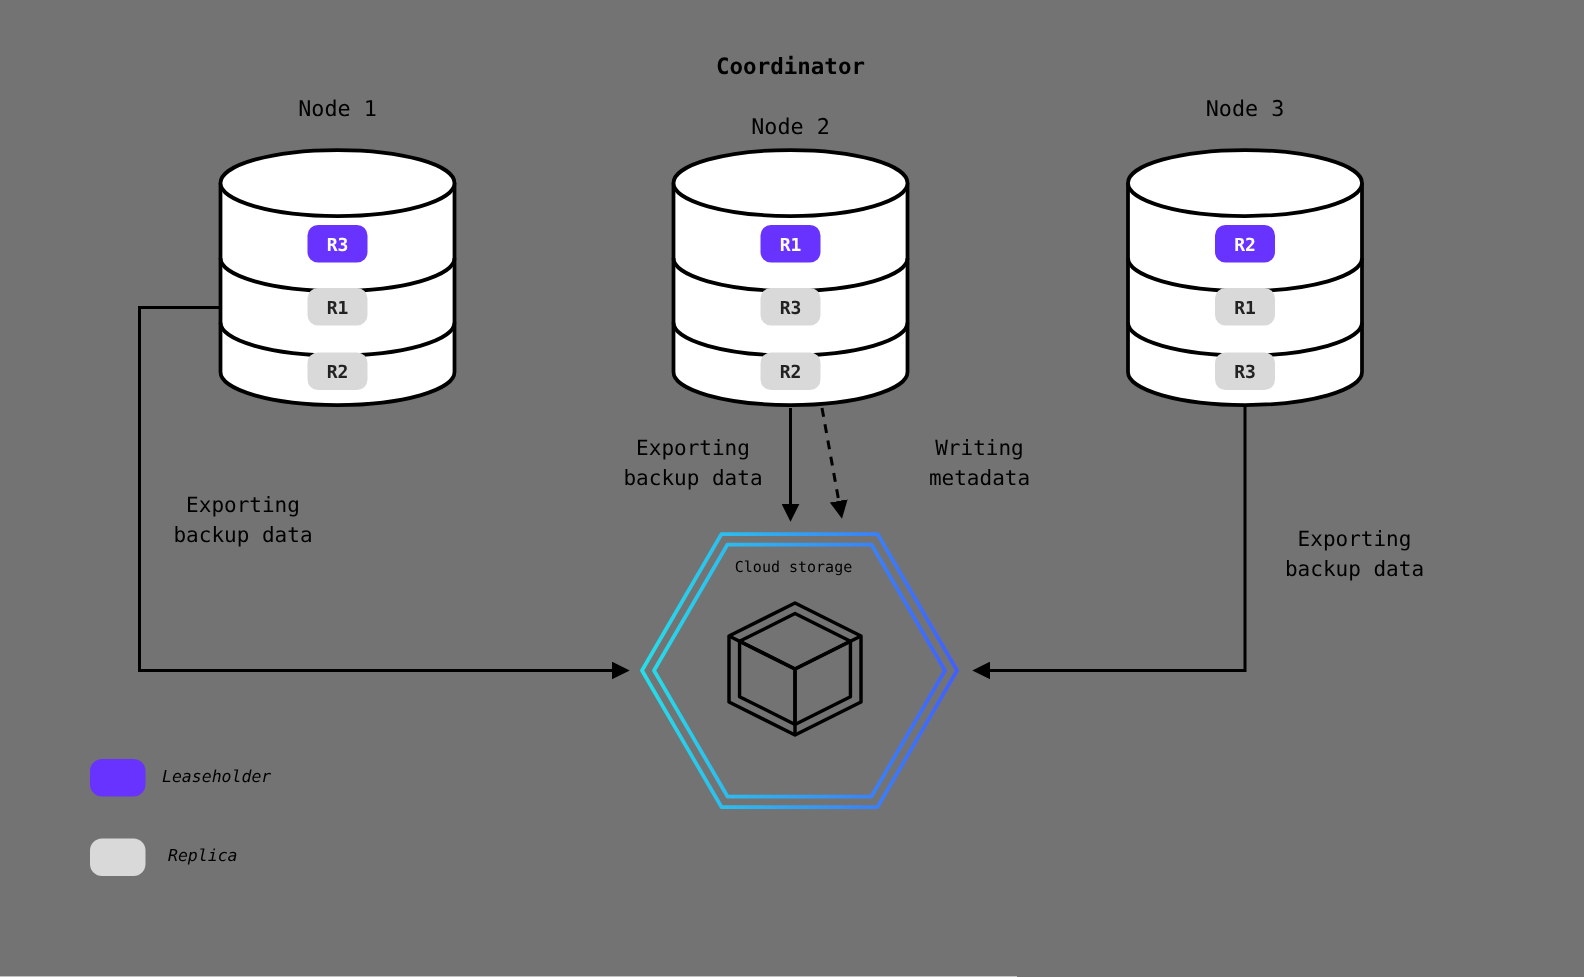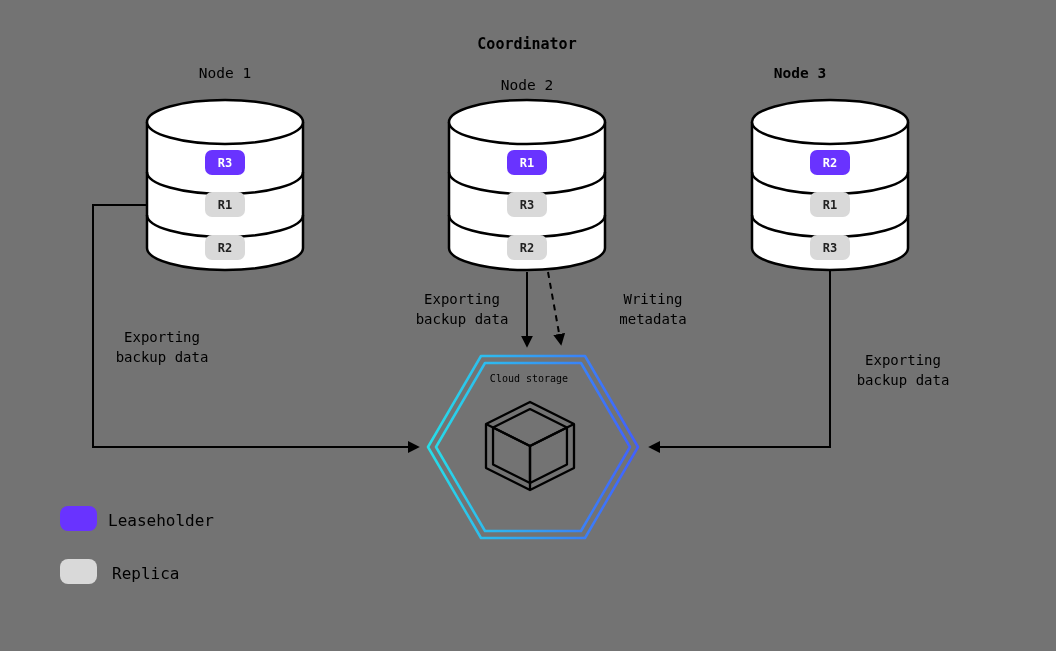--- a/index.html
+++ b/index.html
@@ -14,21 +14,21 @@
   }
   #diagram-svg { position: absolute; left: 0; top: 0; }
 
   .lbl { position: absolute; white-space: pre-line; }
   .centered { transform: translateX(-50%); text-align: center; }
 
   .title { font-size: 15px; font-weight: bold; }
   .node-label { font-size: 14.5px; }
   .edge-label { font-size: 14px; line-height: 20px; }
   .cloud-label { font-size: 10px; font-weight: normal; }
-  .legend-label { font-size: 16px; }
+  .legend-label { font-size: 11px; font-style: italic; }
 
   .badge {
     position: absolute;
     width: 40px; height: 25px;
     border-radius: 7px;
     display: flex; align-items: center; justify-content: center;
     font-size: 12px; font-weight: bold;
   }
   .badge.leaseholder { background: var(--leaseholder, #6933ff); color: #ffffff; }
   .badge.replica    { background: var(--replica, #d9d9d9);    color: #222222; }
@@ -98,21 +98,21 @@
         <path d="M530 402 L574 424 V468 L530 490 L486 468 V424 Z"></path>
         <path d="M486 424 L530 446 L574 424 M530 446 V490"></path>
       </g>
     </g>
   </svg>
 
   <div class="lbl centered title" style="left:527px; top:35px;">Coordinator</div>
 
   <div class="lbl centered node-label" style="left:225px; top:65px;">Node 1</div>
   <div class="lbl centered node-label" style="left:527px; top:77px;">Node 2</div>
-  <div class="lbl centered node-label" style="left:800px; top:65px;font-weight:bold;">Node 3</div>
+  <div class="lbl centered node-label" style="left:830px; top:65px;">Node 3</div>
 
   <div class="badge leaseholder" style="left:205px; top:150px;">R3</div>
   <div class="badge replica" style="left:205px; top:192px;">R1</div>
   <div class="badge replica" style="left:205px; top:235px;">R2</div>
 
   <div class="badge leaseholder" style="left:507px; top:150px;">R1</div>
   <div class="badge replica" style="left:507px; top:192px;">R3</div>
   <div class="badge replica" style="left:507px; top:235px;">R2</div>
 
   <div class="badge leaseholder" style="left:810px; top:150px;">R2</div>

